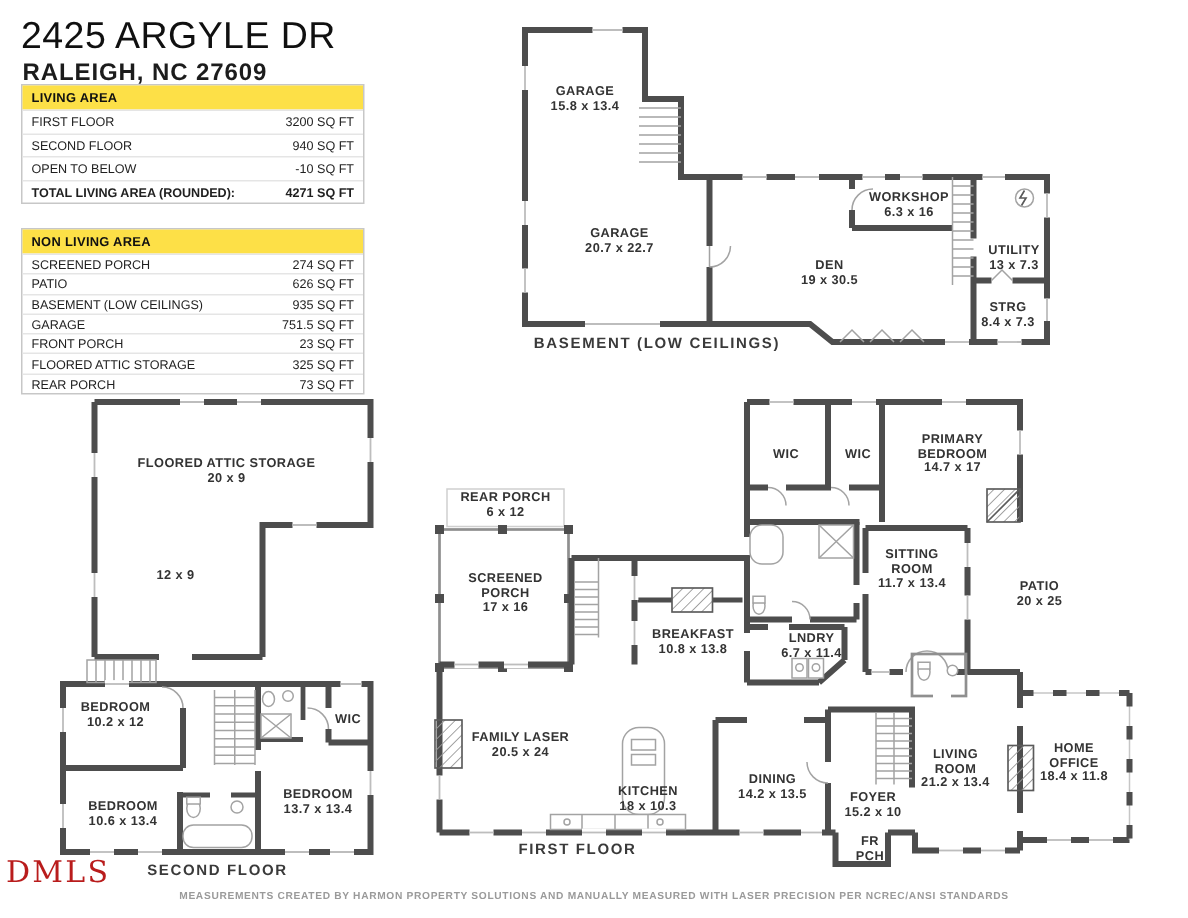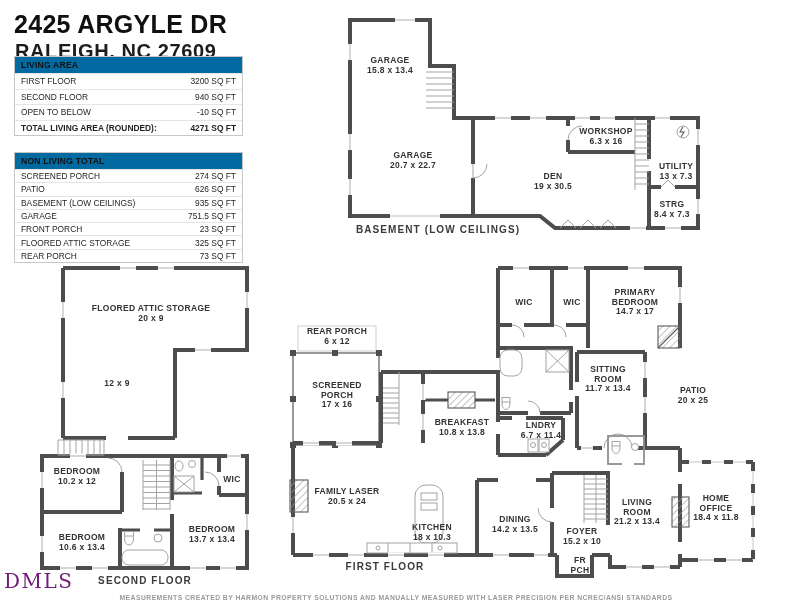--- a/index.html
+++ b/index.html
@@ -1,33 +1,33 @@
 <!DOCTYPE html>
 <html><head>
 <meta charset="utf-8">
 <style>
   html,body{margin:0;padding:0;background:#fff}
   .page{position:relative;width:792px;height:612px;background:#fff;overflow:hidden;
         font-family:"Liberation Sans",sans-serif;color:#222}
-  .addr{position:absolute;left:14px;top:10px;font-size:25px;font-weight:700;letter-spacing:.3px;color:#101010}
-  .city{position:absolute;left:15px;top:40px;font-size:20px;font-weight:600;letter-spacing:.6px;color:#1c1c1c}
+  .addr{position:absolute;left:14px;top:10px;font-size:25px;font-weight:400;letter-spacing:.3px;color:#101010}
+  .city{position:absolute;left:15px;top:40px;font-size:16px;font-weight:600;letter-spacing:.6px;color:#1c1c1c}
   .tbl{position:absolute;left:14px;width:229px;border:1px solid #c7c7c7;background:#fff;box-sizing:border-box}
-  .tbl .hd{background:#0369a1;font-size:8.6px;font-weight:700;padding:3px 6px;color:#111;letter-spacing:.2px}
+  .tbl .hd{background:#fde047;font-size:8.6px;font-weight:700;padding:3px 6px;color:#111;letter-spacing:.2px}
   .trow{display:flex;justify-content:space-between;align-items:center;font-size:8.4px;color:#1f1f1f;
         padding:0 6px;border-top:1px solid #e5e5e5}
   .living .trow{height:14.6px}
   .nonliving .trow{height:12.3px}
   .trow.total{font-weight:700}
   .plan{position:absolute}
   .rlabel{position:absolute;transform:translateX(-50%);text-align:center;font-size:8.5px;font-weight:700;
           letter-spacing:.3px;color:#333;line-height:9.5px;white-space:nowrap}
   .rlabel .nm,.rlabel .dm{display:block}
   .rlabel.wp{white-space:normal}
   .caption{position:absolute;text-align:center;font-size:10px;font-weight:700;letter-spacing:1.1px;color:#3a3a3a}
-  .logo{position:absolute;left:4px;top:569px;font-family:"DejaVu Serif",serif;font-size:20px;letter-spacing:1.5px;color:#701a75}
+  .logo{position:absolute;left:4px;top:569px;font-family:"DejaVu Serif",serif;font-size:20px;letter-spacing:1.5px;color:#b91c1c}
   .disclaimer{position:absolute;left:0;top:594px;width:792px;text-align:center;font-size:6.8px;
               letter-spacing:.45px;color:#9a9a9a;font-weight:700}
   
   .w4{stroke:#4d4d4d;stroke-width:4;fill:none}
   .w35{stroke:#4d4d4d;stroke-width:3.2;fill:none}
   .w2{stroke:#8f8f8f;stroke-width:1.8;fill:none}
   .w1{stroke:#cfcfcf;stroke-width:1;fill:none}
   .wl2{stroke:#c6c6c6;stroke-width:1}
   .t{stroke:#a3a3a3;stroke-width:1;fill:none}
   .fix{stroke:#a3a3a3;stroke-width:1;fill:#fff}
@@ -58,21 +58,21 @@
         <span>OPEN TO BELOW</span>
         <span>-10 SQ FT</span>
       </div>
     <div class="trow total">
         <span>TOTAL LIVING AREA (ROUNDED):</span>
         <span>4271 SQ FT</span>
       </div>
   </div>
 
   <div class="tbl nonliving" style="top:152px">
-    <div class="hd">NON LIVING TOTAL</div>
+    <div class="hd">NON LIVING AREA</div>
     <div class="trow">
         <span>SCREENED PORCH</span>
         <span>274 SQ FT</span>
       </div>
     <div class="trow">
         <span>PATIO</span>
         <span>626 SQ FT</span>
       </div>
     <div class="trow">
         <span>BASEMENT (LOW CEILINGS)</span>

